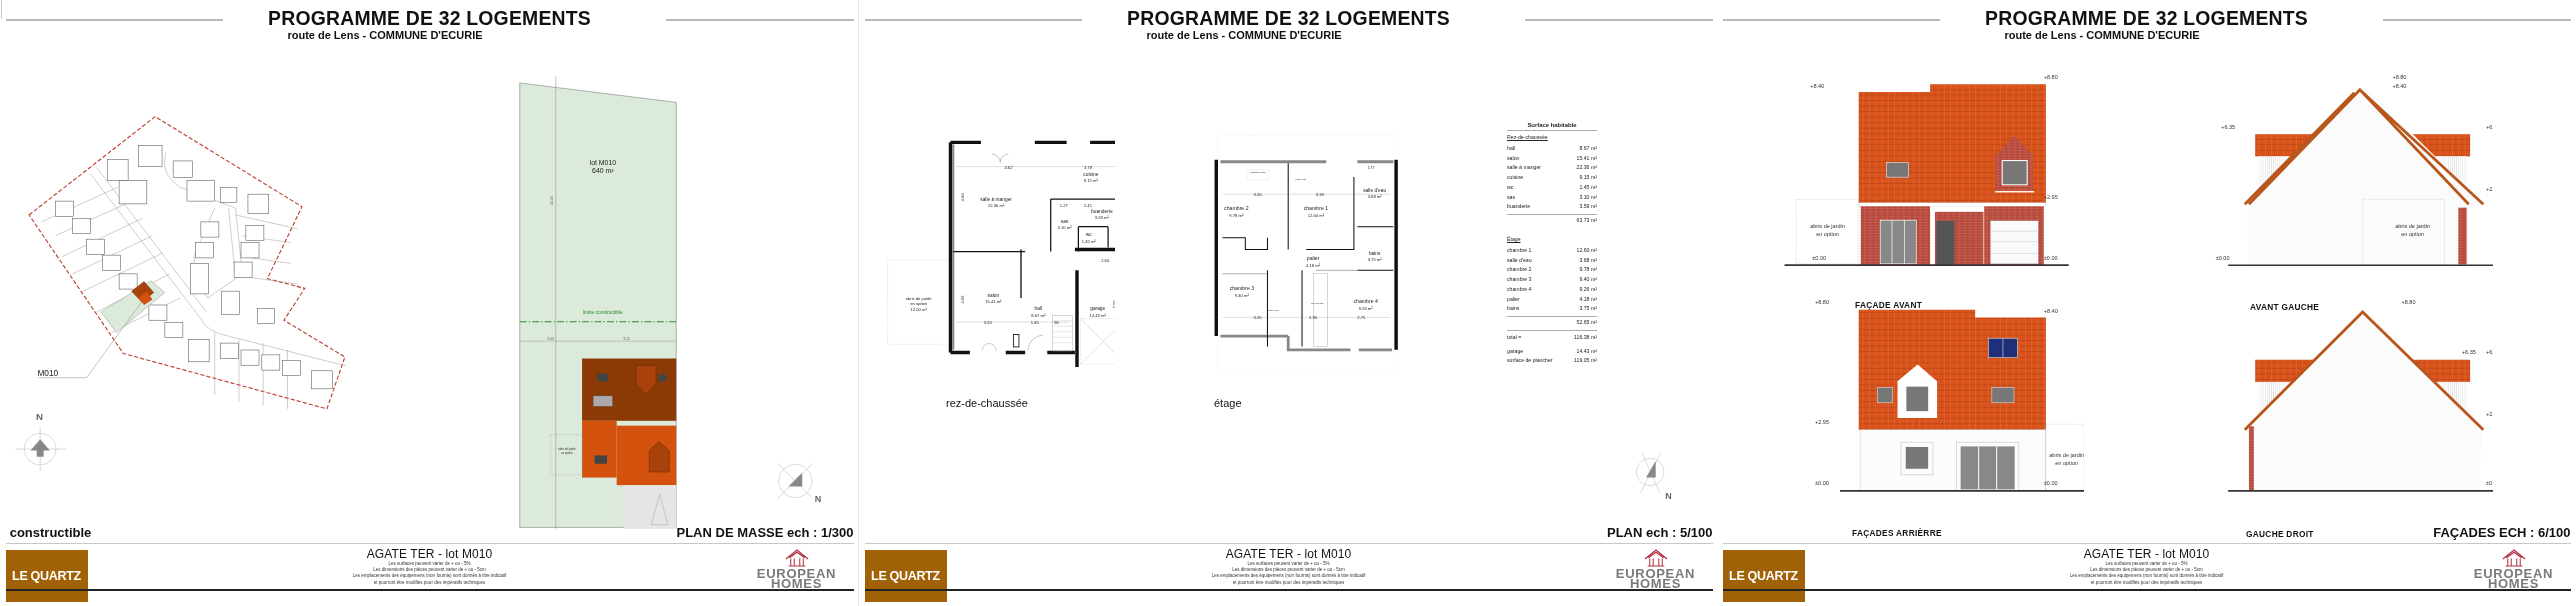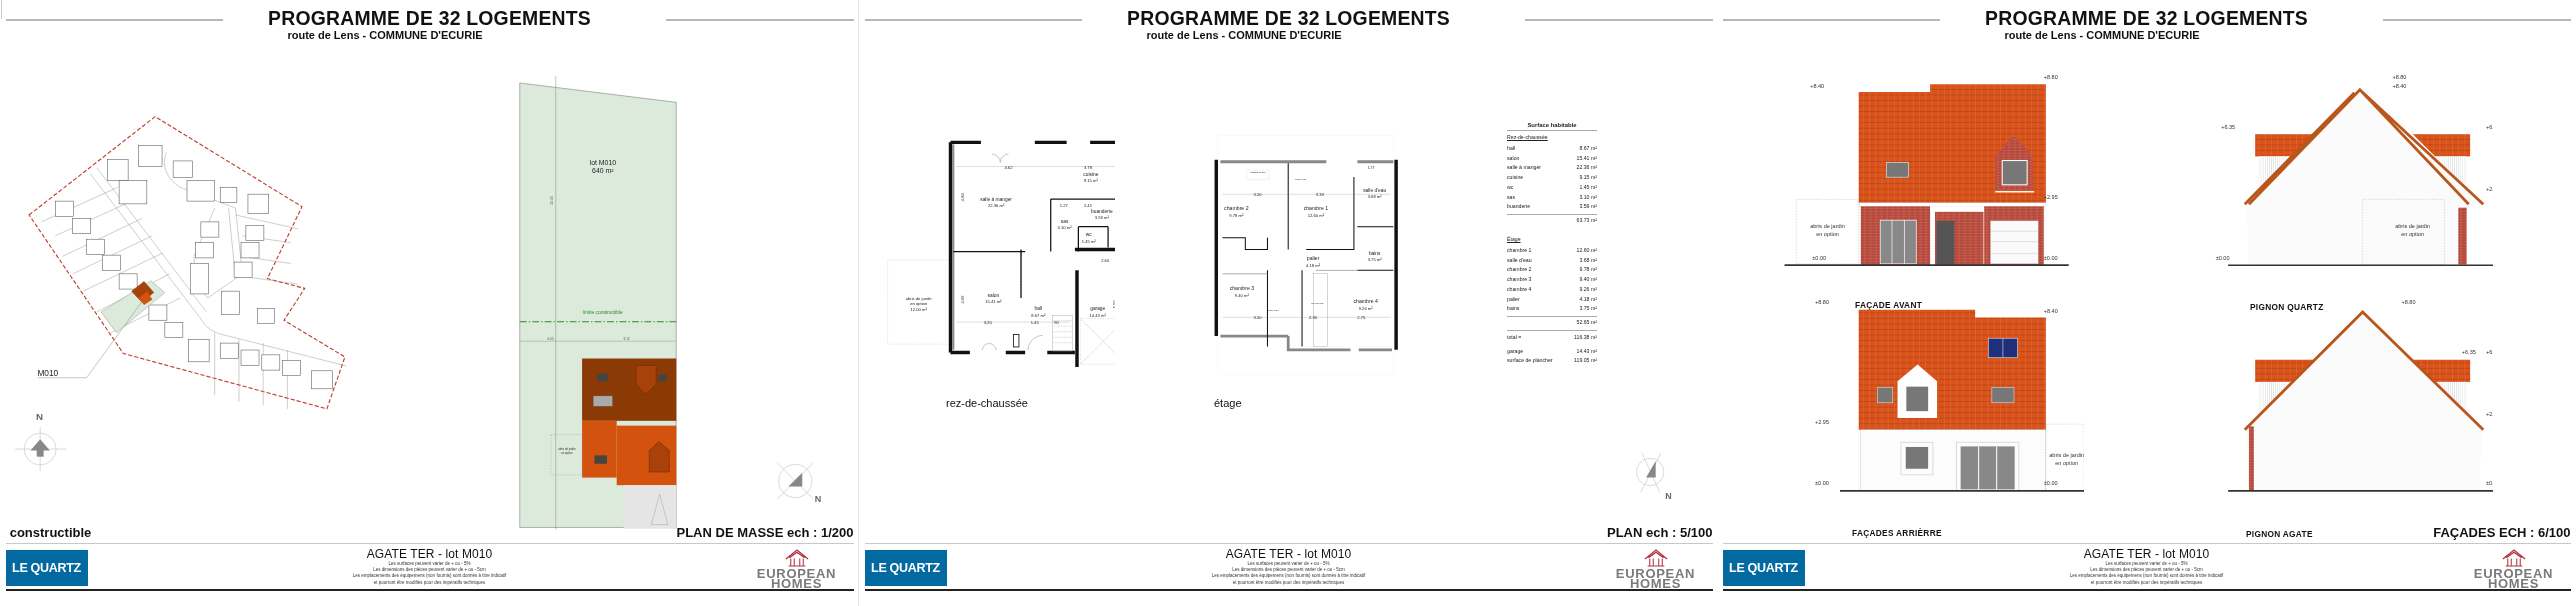--- a/index.html
+++ b/index.html
@@ -6,21 +6,21 @@
   html, body { width: 2576px; height: 607px; background: #ffffff; overflow: hidden; }
   body { font-family: "Liberation Sans", sans-serif; color: #111; position: relative; }
   .sheet { position: absolute; top: 0; width: 859px; height: 607px; background: #fff; overflow: hidden; }
   .sheet-sep { position: absolute; top: 0; width: 1.4px; height: 607px; background: #e6e6e6; }
   .hdr-line { position: absolute; top: 18.7px; height: 2.8px; background: #b8b8b8; }
   .hdr-title { position: absolute; top: 7px; left: 0; width: 859px; text-align: center; font-weight: bold; font-size: 19.4px; letter-spacing: 0.2px; transform: scaleY(1.05); }
   .hdr-sub { position: absolute; top: 29px; left: 0; width: 770px; text-align: center; font-weight: bold; font-size: 11px; }
   .corner { position: absolute; top: 0; width: 8.3px; height: 19.4px; border-left: 1.4px solid #ccc; }
   .footer-rule-top { position: absolute; left: 5.5px; width: 848px; top: 543px; height: 1.4px; background: #c8c8c8; }
   .footer-rule-bot { position: absolute; left: 5.5px; width: 848px; top: 589px; height: 2.1px; background: #222; }
-  .lequartz { position: absolute; left: 5.5px; top: 550px; width: 33px; height: 36px; background: #0369a1; color: #fff; font-weight: bold; font-size: 12.5px; display: flex; align-items: center; justify-content: center; width: 82px; letter-spacing: -0.3px; font-family: "Liberation Sans", sans-serif; transform-origin: left; }
+  .lequartz { position: absolute; left: 5.5px; top: 550px; width: 33px; height: 52px; background: #a16207; color: #fff; font-weight: bold; font-size: 12.5px; display: flex; align-items: center; justify-content: center; width: 82px; letter-spacing: -0.3px; font-family: "Liberation Sans", sans-serif; transform-origin: left; }
   .footer-center { position: absolute; left: 291px; width: 277px; top: 547px; text-align: center; }
   .footer-center .prod { font-weight: normal; font-size: 12px; letter-spacing: 0.1px; }
   .footer-center .note { font-size: 4.5px; line-height: 6.2px; color: #333; }
   .eh-logo { position: absolute; left: 755px; top: 548px; width: 83px; text-align: center; color: #7a7a7a; font-weight: bold; font-size: 13px; line-height: 10.4px; letter-spacing: 0.7px; }
   .eh-logo svg { display: block; margin: 0 auto 1.4px auto; }
   .scale-label { position: absolute; top: 525px; right: 5.5px; font-weight: bold; font-size: 13px; }
   .left-label { position: absolute; top: 525px; left: 9.7px; font-weight: bold; font-size: 13px; }
   .abs { position: absolute; }
   
   .surf { position: absolute; left: 1507px; top: 122px; width: 90px; font-size: 5.2px; color: #222; }
@@ -142,21 +142,21 @@
     <g transform="translate(428,585)">
       <circle cx="0" cy="0" r="24" fill="none" stroke="#bbb" stroke-width="0.8"></circle>
       <line x1="-26" y1="-26" x2="26" y2="26" stroke="#bbb" stroke-width="0.8"></line>
       <line x1="-26" y1="26" x2="26" y2="-26" stroke="#bbb" stroke-width="0.8"></line>
       <polygon points="10,-12 10,8 -10,8" fill="#888"></polygon>
       <text x="28" y="30" font-size="13" font-weight="bold" fill="#666" font-family="Liberation Sans, sans-serif">N</text>
     </g>
   </svg>
 
   <div class="left-label">constructible</div>
-  <div class="scale-label">PLAN DE MASSE ech : 1/200</div>
+  <div class="scale-label">PLAN DE MASSE ech : 1/300</div>
   <div class="footer-rule-top"></div>
   <div class="lequartz">LE QUARTZ</div>
   <div class="footer-center">
     <div class="prod">AGATE TER - lot M010</div>
     <div class="note">Les surfaces peuvent varier de + ou - 5%</div>
     <div class="note">Les dimensions des pièces peuvent varier de + ou - 5cm</div>
     <div class="note">Les emplacements des équipemens (non fournis) sont donnés à titre indicatif</div>
     <div class="note">et pourront être modifiés pour des impératifs techniques</div>
   </div>
   <div class="eh-logo">
@@ -434,21 +434,21 @@
       <text x="334" y="251" text-anchor="middle">en option</text>
       <line x1="68" y1="293" x2="450" y2="293" stroke="#333" stroke-width="2.5"></line>
       <text x="305" y="25">+8.80</text>
       <text x="305" y="37">+8.40</text>
       <text x="58" y="97">+6.35</text>
       <text x="440" y="97">+6.35</text>
       <text x="440" y="186">+2.95</text>
       <text x="50" y="285">±0.00</text>
     </g>
   </svg>
-  <div class="elev-title" style="left:533px; top:274px;">PIGNON QUARTZ</div>
+  <div class="elev-title" style="left:533px; top:274px;">AVANT GAUCHE</div>
 
   <svg class="abs" style="left:62px; top:291px;" width="305" height="229" viewBox="0 0 440 330">
     <g font-family="Liberation Sans, sans-serif" font-size="8" fill="#333">
       <polygon points="115,27 283,27 283,38 385,38 385,200 115,200" fill="url(#tiles)"></polygon>
       <rect x="302" y="68" width="42" height="28" fill="#1f2f7a" stroke="#ccc" stroke-width="1"></rect>
       <line x1="323" y1="68" x2="323" y2="96" stroke="#ccc"></line>
       <polygon points="171,130 200,106 228,130 228,183 171,183" fill="#fff"></polygon>
       <rect x="183" y="137" width="33" height="37" fill="#777" stroke="#fff" stroke-width="1.5"></rect>
       <rect x="142" y="139" width="22" height="22" fill="#777" stroke="#ccc"></rect>
       <rect x="307" y="139" width="32" height="22" fill="#777" stroke="#ccc"></rect>
@@ -479,21 +479,21 @@
       <path d="M92,200 L262,30 L436,200" stroke="#b8561c" stroke-width="4" fill="none"></path>
       <rect x="98" y="195" width="7" height="92" fill="url(#brick)"></rect>
       <line x1="68" y1="288" x2="450" y2="288" stroke="#333" stroke-width="2.5"></line>
       <text x="318" y="19">+8.80</text>
       <text x="405" y="91">+6.35</text>
       <text x="440" y="91">+6.35</text>
       <text x="440" y="180">+2.95</text>
       <text x="440" y="279">±0.00</text>
     </g>
   </svg>
-  <div class="elev-title" style="left:529px; top:501px;">PIGNON AGATE</div>
+  <div class="elev-title" style="left:529px; top:501px;">GAUCHE DROIT</div>
 
   <div class="scale-label">FAÇADES ECH : 6/100</div>
   <div class="footer-rule-top"></div>
   <div class="lequartz">LE QUARTZ</div>
   <div class="footer-center">
     <div class="prod">AGATE TER - lot M010</div>
     <div class="note">Les surfaces peuvent varier de + ou - 5%</div>
     <div class="note">Les dimensions des pièces peuvent varier de + ou - 5cm</div>
     <div class="note">Les emplacements des équipemens (non fournis) sont donnés à titre indicatif</div>
     <div class="note">et pourront être modifiés pour des impératifs techniques</div>

